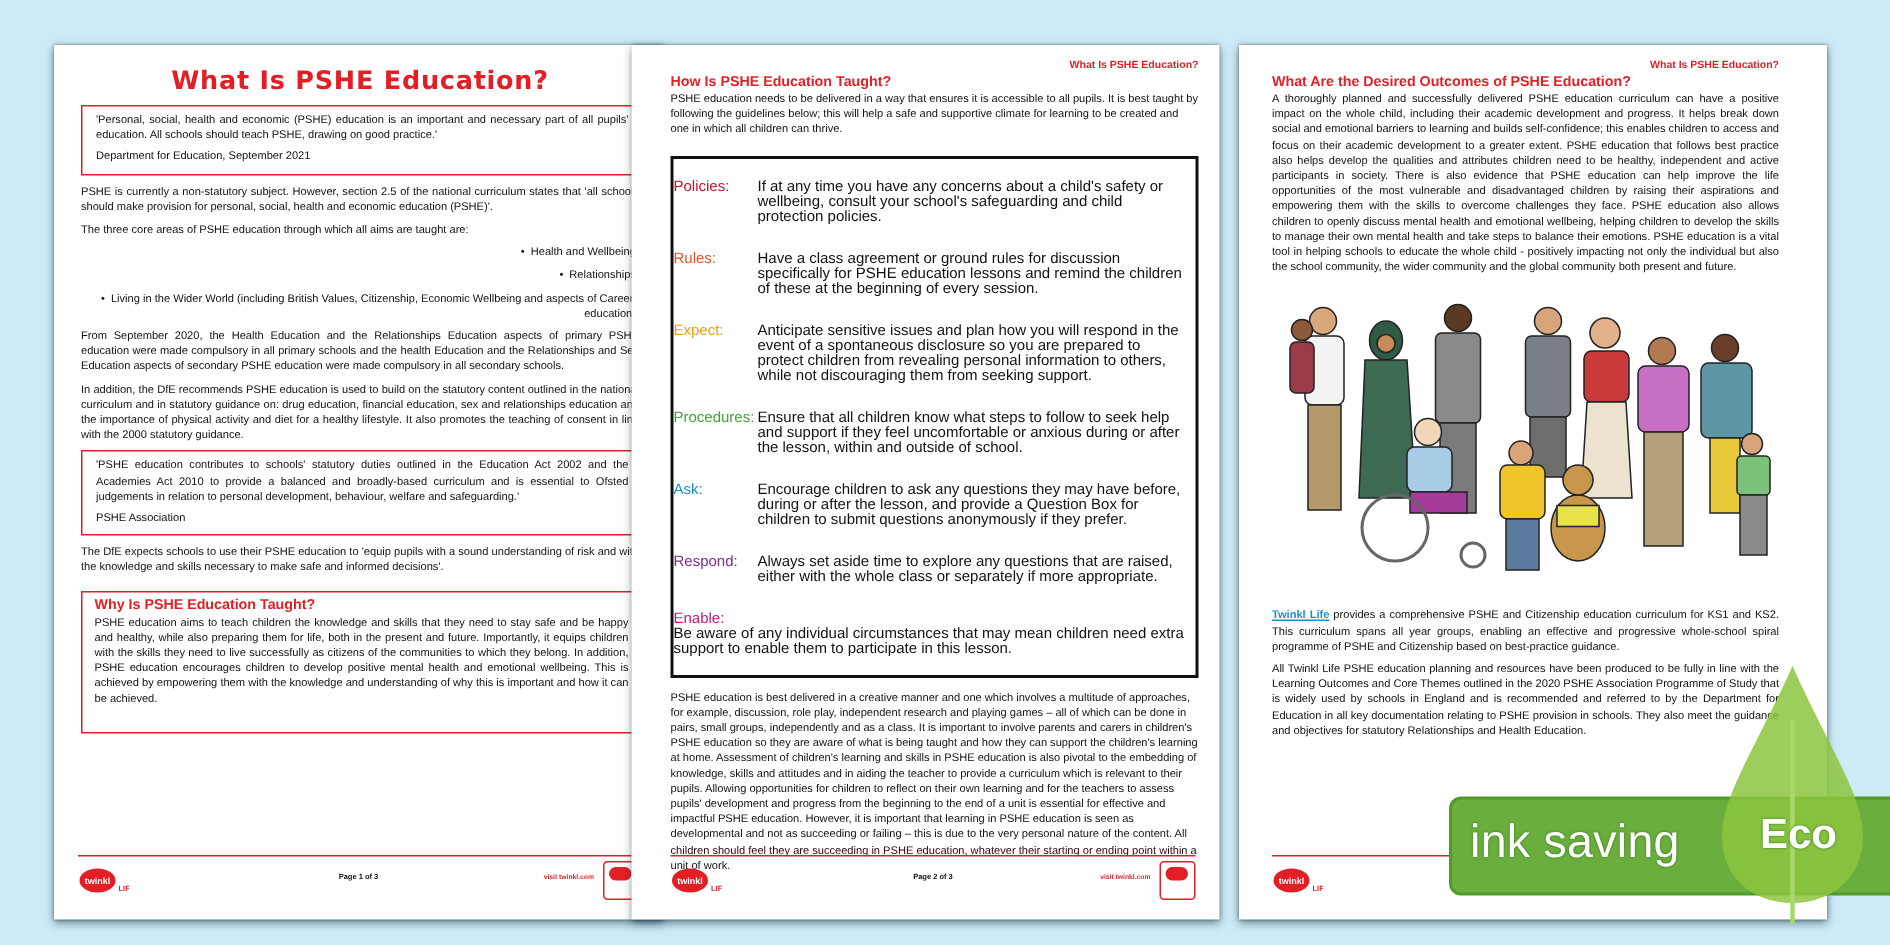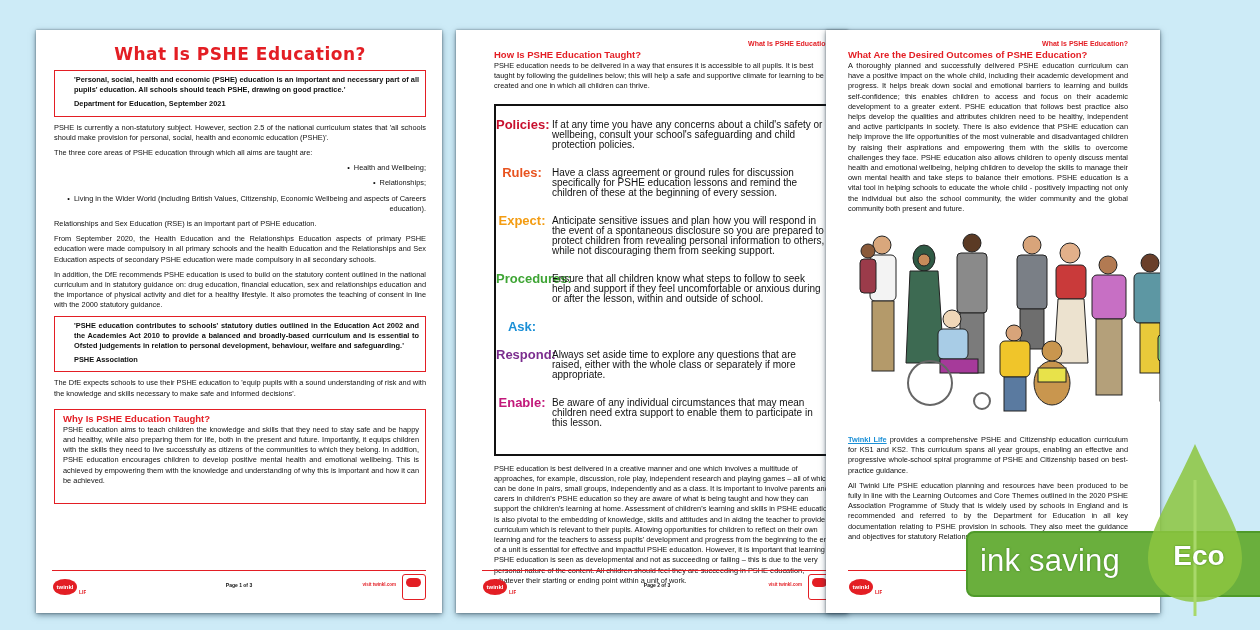--- a/index.html
+++ b/index.html
@@ -11,31 +11,31 @@
     color: #111;
   }
   .page {
     position: absolute; top: 30px; height: 583px;
     background: #fff;
     box-shadow: 0 2px 6px rgba(20,50,70,0.55), 0 0 2px rgba(0,0,0,0.4);
     overflow: hidden;
     box-sizing: border-box;
   }
   #page1 { left: 36px; width: 406px; z-index: 1; padding: 18px 16px 0 18px; }
-  #page2 { left: 456px; width: 392px; z-index: 2; padding: 10px 14px 0 38px; }
-  #page3 { left: 826px; width: 334px; z-index: 3; padding: 10px 32px 0 22px; }
+  #page2 { left: 421px; width: 392px; z-index: 2; padding: 10px 14px 0 26px; }
+  #page3 { left: 826px; width: 392px; z-index: 3; padding: 10px 32px 0 22px; }
 
   .p-text { font-size: 7.4px; line-height: 10.2px; margin: 0 0 5px 0; text-align: justify; }
   .title-hand {
     font-family: "DejaVu Sans", sans-serif; color: #e31e24;
     font-size: 17px; text-align: center; margin: -4px 0 6px 0; letter-spacing: 0.5px;
     font-weight: bold;
   }
   .quote-box {
-    border: 1.5px solid #e31e24; padding: 4px 6px 2px 19px; margin: 0 0 6px 0; font-weight: bold;
+    border: 1.5px solid #e31e24; padding: 4px 6px 2px 9px; margin: 0 0 6px 0;
   }
   .quote-box .p-text { margin-bottom: 4px; }
   .bullets { list-style: none; margin: 0; padding: 0; }
   .bullets li { font-size: 7.4px; line-height: 10.2px; margin: 0 0 5px 0; padding-left: 9px; text-indent: -7px; text-align: right; }
   .bullets li::before { content: "\2022"; margin-right: 4px; }
   .section-box { border: 1.5px solid #e31e24; padding: 3px 6px 17px 8px; margin-top: 10px; }
   .h-red { color: #e31e24; font-weight: bold; font-size: 9.5px; margin: 0 0 1px 0; }
   .running-head { color: #e31e24; font-weight: bold; font-size: 7px; text-align: right; margin: 0 0 2px 0; }
 
   .footer {
@@ -48,22 +48,22 @@
   .footer .pagenum { position: absolute; left: 0; right: 0; top: 11px; text-align: center; font-size: 5px; font-weight: bold; }
   .footer .visit { position: absolute; right: 30px; top: 11px; font-size: 4.5px; color: #e31e24; font-weight: bold; }
   .footer .badge { position: absolute; right: 0; top: 3px; width: 22px; height: 24px; border: 1px solid #e31e24; border-radius: 3px; background: #fff; }
   .footer .badge::before { content: ""; position: absolute; left: 3px; top: 3px; width: 15px; height: 9px; background: #e31e24; border-radius: 6px; }
 
   
   .guide-box {
     border: 2px solid #111; padding: 14px 6px 10px 0; margin: 12px 0 8px 0;
   }
   .guide-row { display: flex; margin-bottom: 18px; }
-  .guide-row:last-child { margin-bottom: 16px; }
-  .guide-label { width: 52px; text-align: center; font-weight: bold; font-size: 13px; line-height: 10px; padding-right: 4px; flex: none; }
+  .guide-row:last-child { margin-bottom: 2px; flex-direction: column; }
+  .guide-label { width: 52px; text-align: left; font-weight: normal; font-size: 10px; line-height: 10px; padding-right: 4px; flex: none; }
   .guide-text { font-size: 10px; line-height: 10px; flex: 1; }
 
   
   .illus { width: 360px; height: 200px; margin: 4px 0 8px 4px; }
   .link { color: #1a8fd6; text-decoration: underline; font-weight: bold; margin-top: 28px; }
 
   
   #eco {
     position: absolute; left: 966px; top: 531px; width: 300px; height: 66px;
     background: #6aaf3d; border: 2px solid #4f9a2a; border-radius: 8px 0 0 8px;
@@ -89,21 +89,20 @@
     <p class="p-text">'Personal, social, health and economic (PSHE) education is an important and necessary part of all pupils' education. All schools should teach PSHE, drawing on good practice.'</p>
     <p class="p-text">Department for Education, September 2021</p>
   </div>
   <p class="p-text">PSHE is currently a non-statutory subject. However, section 2.5 of the national curriculum states that 'all schools should make provision for personal, social, health and economic education (PSHE)'.</p>
   <p class="p-text">The three core areas of PSHE education through which all aims are taught are:</p>
   <ul class="bullets">
     <li>Health and Wellbeing;</li>
     <li>Relationships;</li>
     <li>Living in the Wider World (including British Values, Citizenship, Economic Wellbeing and aspects of Careers education).</li>
   </ul>
-  <p class="p-text">Relationships and Sex Education (RSE) is an important part of PSHE education.</p>
   <p class="p-text">From September 2020, the Health Education and the Relationships Education aspects of primary PSHE education were made compulsory in all primary schools and the health Education and the Relationships and Sex Education aspects of secondary PSHE education were made compulsory in all secondary schools.</p>
   <p class="p-text">In addition, the DfE recommends PSHE education is used to build on the statutory content outlined in the national curriculum and in statutory guidance on: drug education, financial education, sex and relationships education and the importance of physical activity and diet for a healthy lifestyle. It also promotes the teaching of consent in line with the 2000 statutory guidance.</p>
   <div class="quote-box">
     <p class="p-text">'PSHE education contributes to schools' statutory duties outlined in the Education Act 2002 and the Academies Act 2010 to provide a balanced and broadly-based curriculum and is essential to Ofsted judgements in relation to personal development, behaviour, welfare and safeguarding.'</p>
     <p class="p-text">PSHE Association</p>
   </div>
   <p class="p-text">The DfE expects schools to use their PSHE education to 'equip pupils with a sound understanding of risk and with the knowledge and skills necessary to make safe and informed decisions'.</p>
   <div class="section-box">
     <div class="h-red">Why Is PSHE Education Taught?</div>
     <p class="p-text" style="margin:0">PSHE education aims to teach children the knowledge and skills that they need to stay safe and be happy and healthy, while also preparing them for life, both in the present and future. Importantly, it equips children with the skills they need to live successfully as citizens of the communities to which they belong. In addition, PSHE education encourages children to develop positive mental health and emotional wellbeing. This is achieved by empowering them with the knowledge and understanding of why this is important and how it can be achieved.</p>
@@ -136,20 +135,21 @@
     <div class="guide-row">
       <div class="guide-label" style="color:#f39c12">Expect:</div>
       <div class="guide-text">Anticipate sensitive issues and plan how you will respond in the event of a spontaneous disclosure so you are prepared to protect children from revealing personal information to others, while not discouraging them from seeking support.</div>
     </div>
     <div class="guide-row">
       <div class="guide-label" style="color:#3fa535">Procedures:</div>
       <div class="guide-text">Ensure that all children know what steps to follow to seek help and support if they feel uncomfortable or anxious during or after the lesson, within and outside of school.</div>
     </div>
     <div class="guide-row">
       <div class="guide-label" style="color:#1a8fd6">Ask:</div>
+      <div class="guide-text">Encourage children to ask any questions they may have before, during or after the lesson, and provide a Question Box for children to submit questions anonymously if they prefer.</div>
     </div>
     <div class="guide-row">
       <div class="guide-label" style="color:#7b2d8e">Respond:</div>
       <div class="guide-text">Always set aside time to explore any questions that are raised, either with the whole class or separately if more appropriate.</div>
     </div>
     <div class="guide-row">
       <div class="guide-label" style="color:#c2187a">Enable:</div>
       <div class="guide-text">Be aware of any individual circumstances that may mean children need extra support to enable them to participate in this lesson.</div>
     </div>
   </div>

